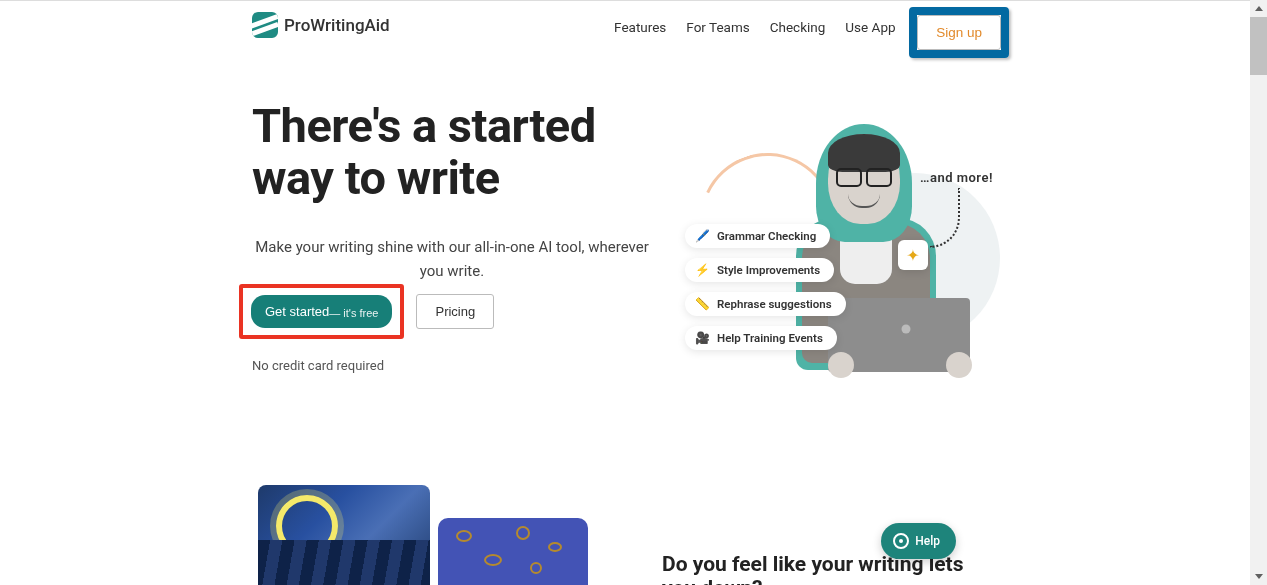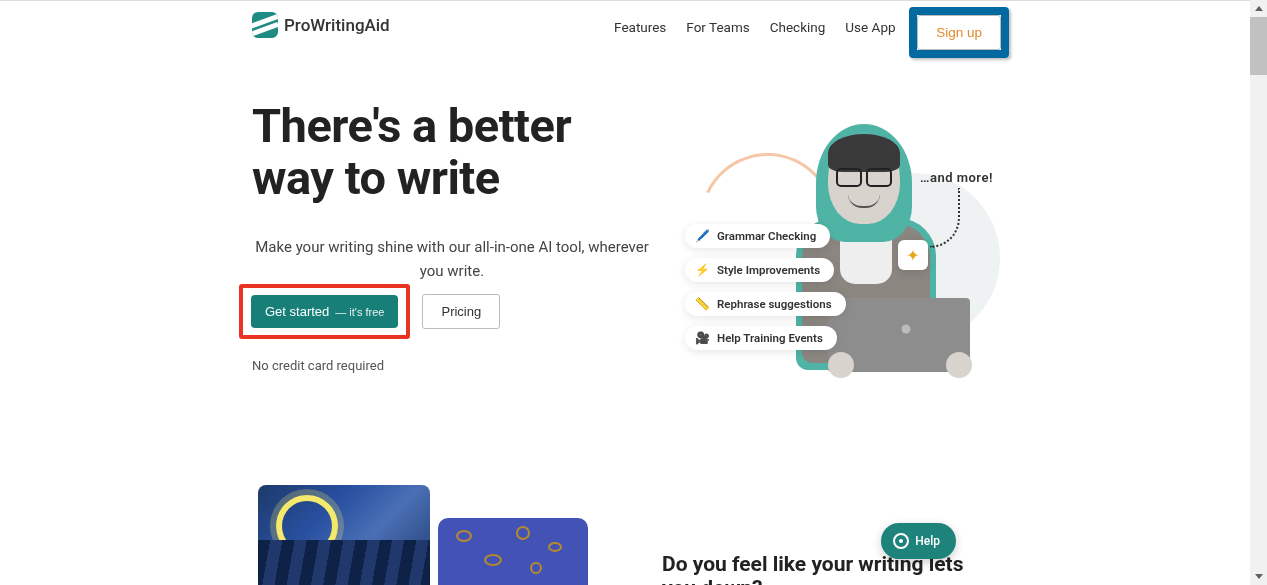--- a/index.html
+++ b/index.html
@@ -170,28 +170,27 @@
   }
   .getstarted-wrap {
     border: 4px solid #ea3323;
     border-radius: 3px;
     padding: 7px 8px;
   }
   .getstarted-btn {
     background: #177f78;
     color: #fff;
     border: none;
-    border-radius: 4px;
+    border-radius: 14px;
     padding: 9px 14px;
     font-size: 13px;
     font-weight: 500;
     cursor: pointer;
     display: inline-flex;
-    align-items: center;
-    gap: 6px;
+    align-items: flex-end;
   }
   .getstarted-btn .free {
     font-size: 11px;
     font-weight: 400;
     opacity: 0.9;
   }
   .purchase-btn {
     background: #fff;
     border: 1px solid #bbb;
     border-radius: 3px;
@@ -508,21 +507,21 @@
       <a>Learn</a>
       <a>Log in</a>
     </nav>
     <span class="signup-wrap">
       <button class="signup-btn">Sign up</button>
     </span>
   </header>
 
   <section class="hero">
     <h1>
-      <span>There's a better</span><br>
+      <span>There's a started</span><br>
       <span>way to write</span>
     </h1>
     <p class="sub">Make your writing shine with our all-in-one AI tool, wherever you write.</p>
   </section>
 
   <div class="cta-row">
     <span class="getstarted-wrap">
       <button class="getstarted-btn">
         <span>Get started</span>
         <span class="free">— it's free</span>

